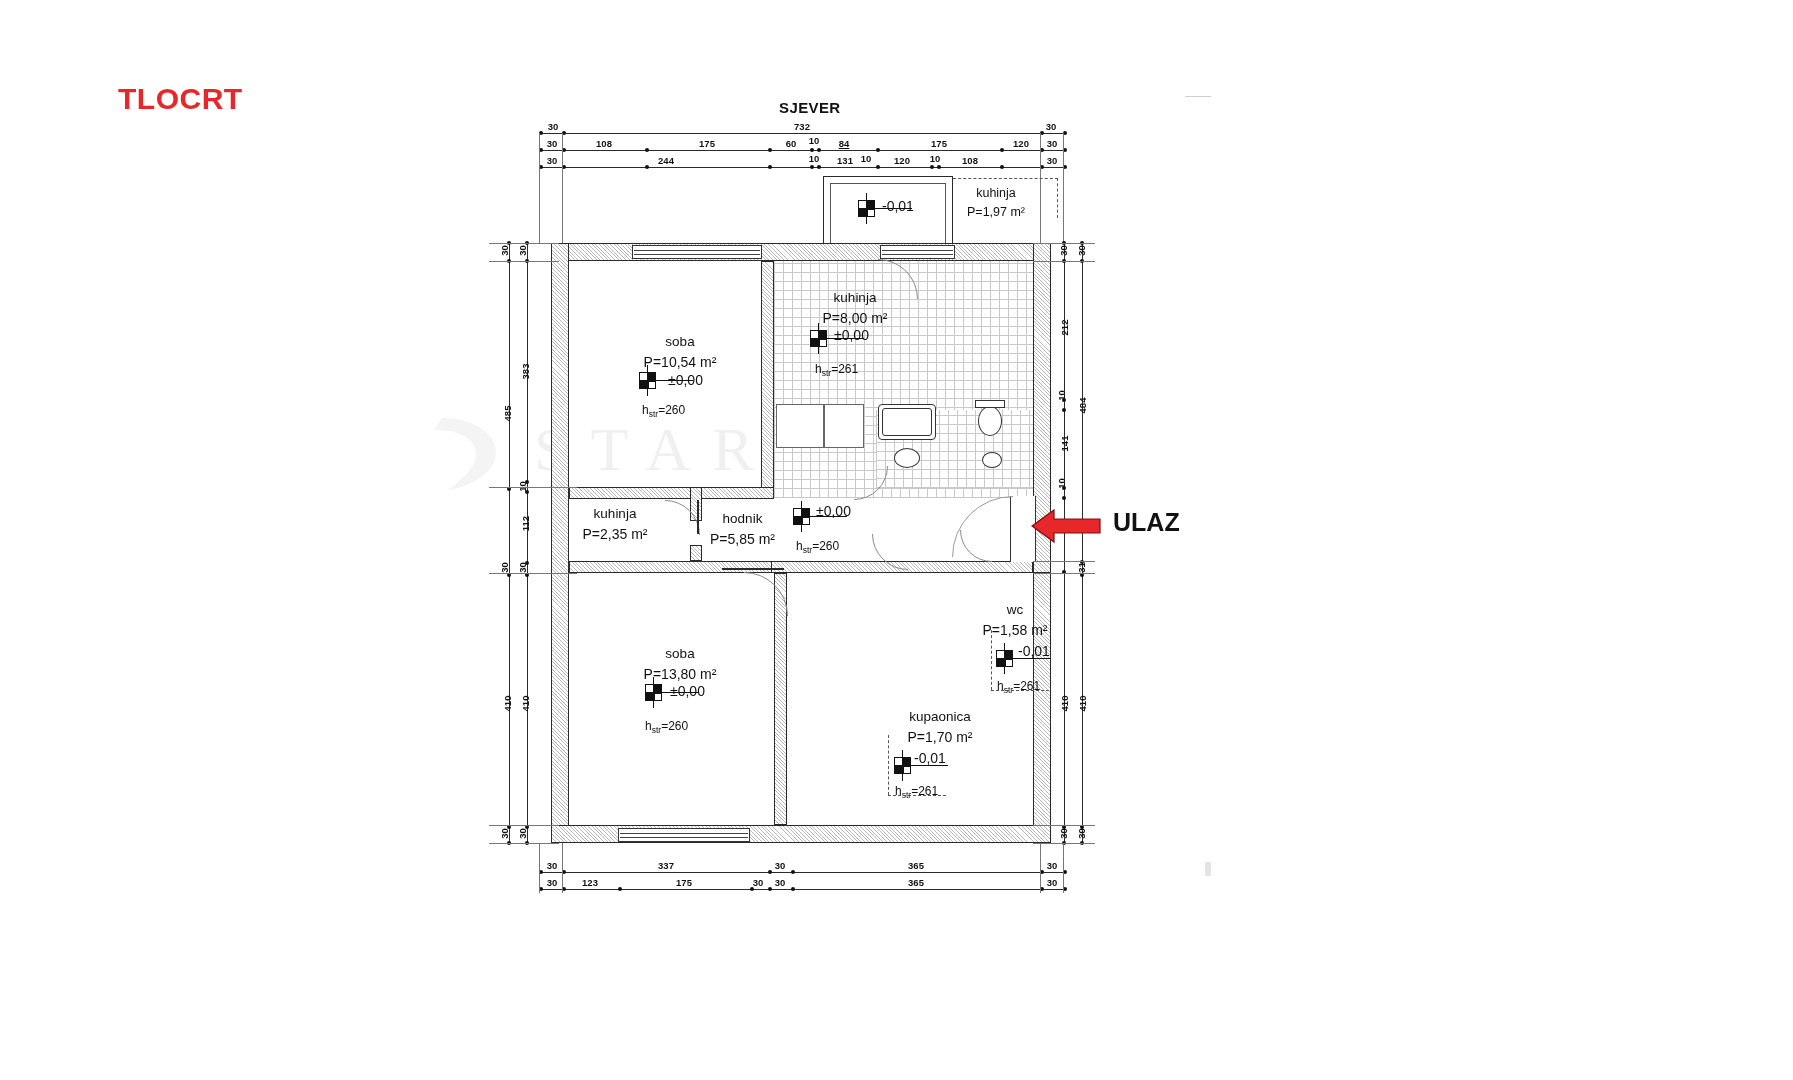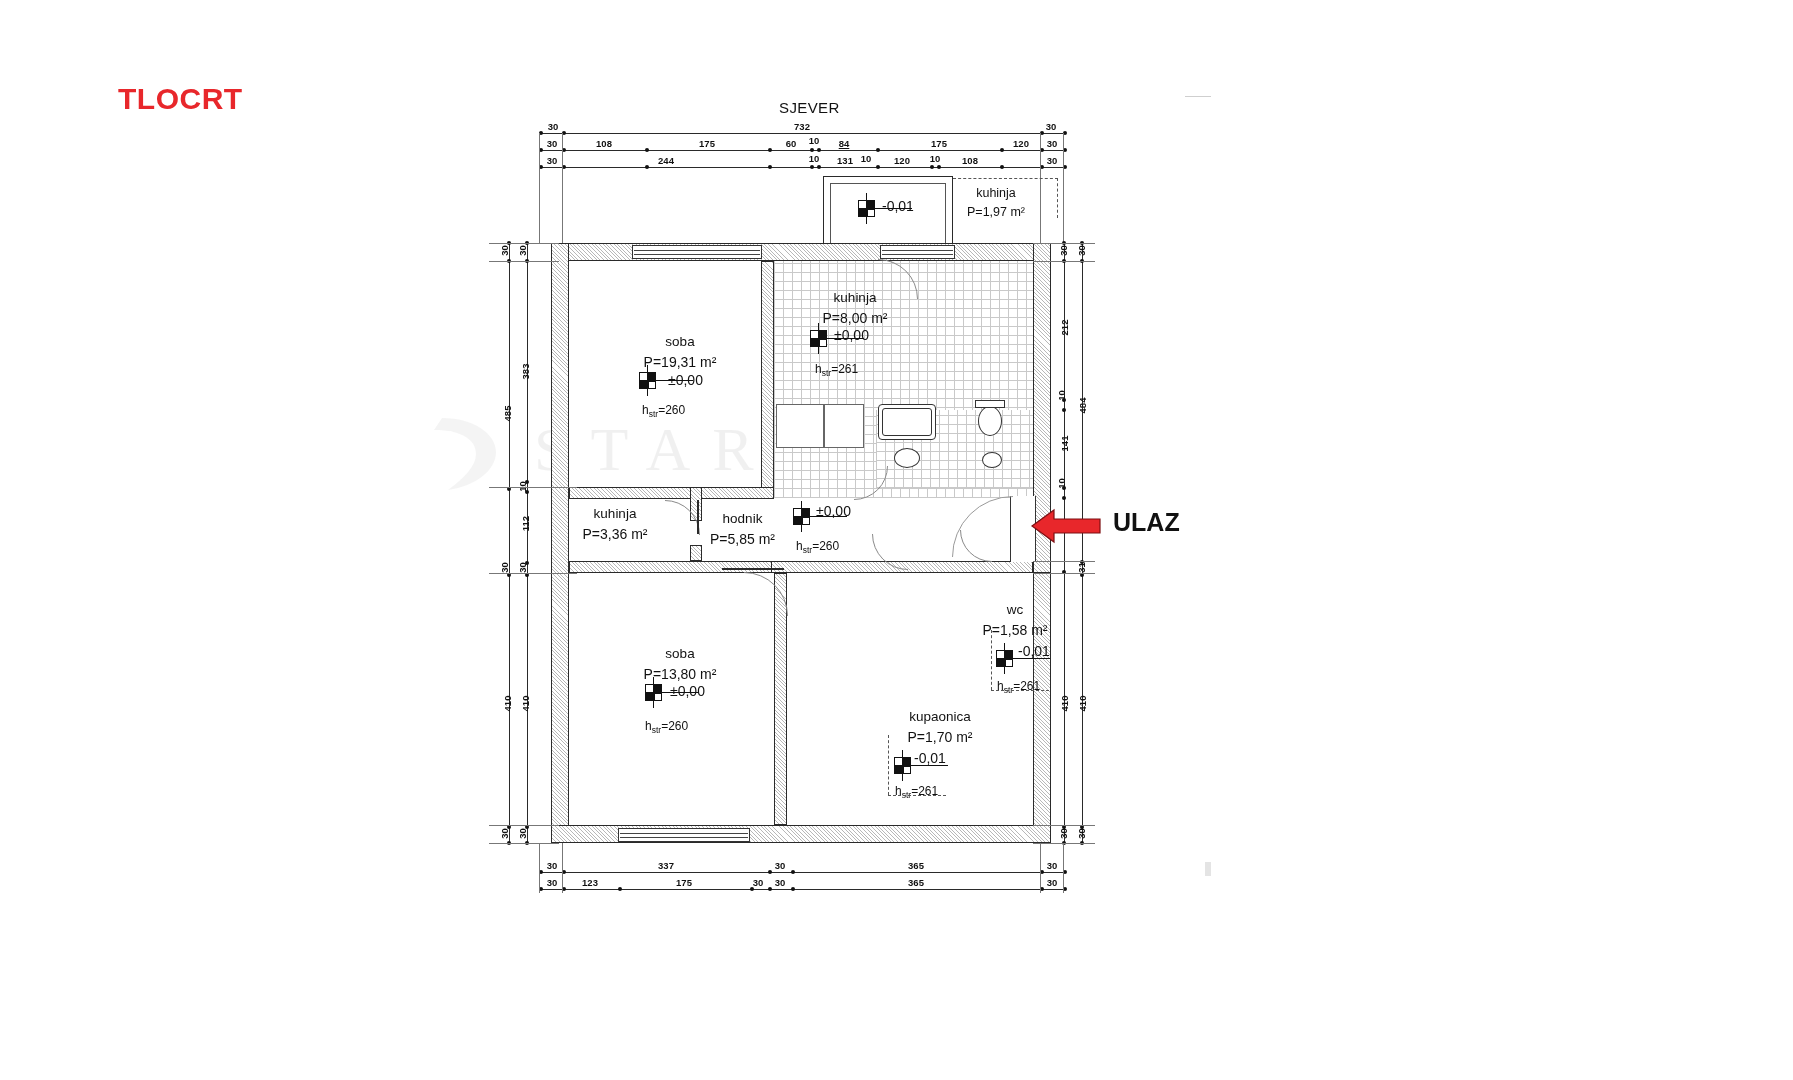--- a/index.html
+++ b/index.html
@@ -22,21 +22,21 @@
   #title {
     left: 118px; top: 82px;
     font-size: 30px; font-weight: bold;
     color: #e8272b;
     letter-spacing: .5px;
   }
 
   
   #sjever {
     left: 779px; top: 99px;
-    font-size: 15px; font-weight: normal; color: #111;
+    font-size: 15px; font-weight: bold; color: #111;
     letter-spacing: .4px;
     text-align: center;
   }
 
   
   #ulaz-label {
     left: 1113px; top: 508px;
     font-size: 25px; font-weight: bold; color: #111;
   }
   #ulaz-arrow { left: 1030px; top: 506px; }
@@ -311,21 +311,21 @@
     <div class="fix" style="left:975px; top:400px; width:30px; height:8px;"></div>
 
     <div class="fix fix-r" style="left:982px; top:452px; width:20px; height:16px;"></div>
 
     <div class="fix" style="left:776px; top:404px; width:48px; height:44px; border-color:#666;"></div>
     <div class="fix" style="left:824px; top:404px; width:40px; height:44px; border-color:#666;"></div>
   </div>
 
   <div class="abs room-label" style="left:600px; top:332px; width:160px;">
     <div class="rn">soba</div>
-    <div class="ra">P=19,31 m²</div>
+    <div class="ra">P=10,54 m²</div>
   </div>
   <div class="elev-sym" style="left:639px; top:372px;">
     <div class="q q1"></div>
       <div class="q q2"></div>
       <div class="q q3"></div>
       <div class="q q4"></div>
     <div class="cross-v"></div>
       <div class="cross-h"></div>
   </div>
   <div class="abs elev-txt" style="left:668px; top:372px;">±0,00</div>
@@ -345,21 +345,21 @@
     <div class="cross-v"></div>
       <div class="cross-h"></div>
   </div>
   <div class="abs elev-txt" style="left:834px; top:327px;">±0,00</div>
   <div class="abs hstr" style="left:815px; top:362px;">
     <span>h</span><sub>str</sub><span>=261</span>
   </div>
 
   <div class="abs room-label" style="left:530px; top:504px; width:170px; text-align:center;">
     <div class="rn">kuhinja</div>
-    <div class="ra">P=3,36 m²</div>
+    <div class="ra">P=2,35 m²</div>
   </div>
 
   <div class="abs room-label" style="left:690px; top:509px; width:105px;">
     <div class="rn">hodnik</div>
     <div class="ra">P=5,85 m²</div>
   </div>
   <div class="elev-sym" style="left:793px; top:508px;">
     <div class="q q1"></div>
       <div class="q q2"></div>
       <div class="q q3"></div>

